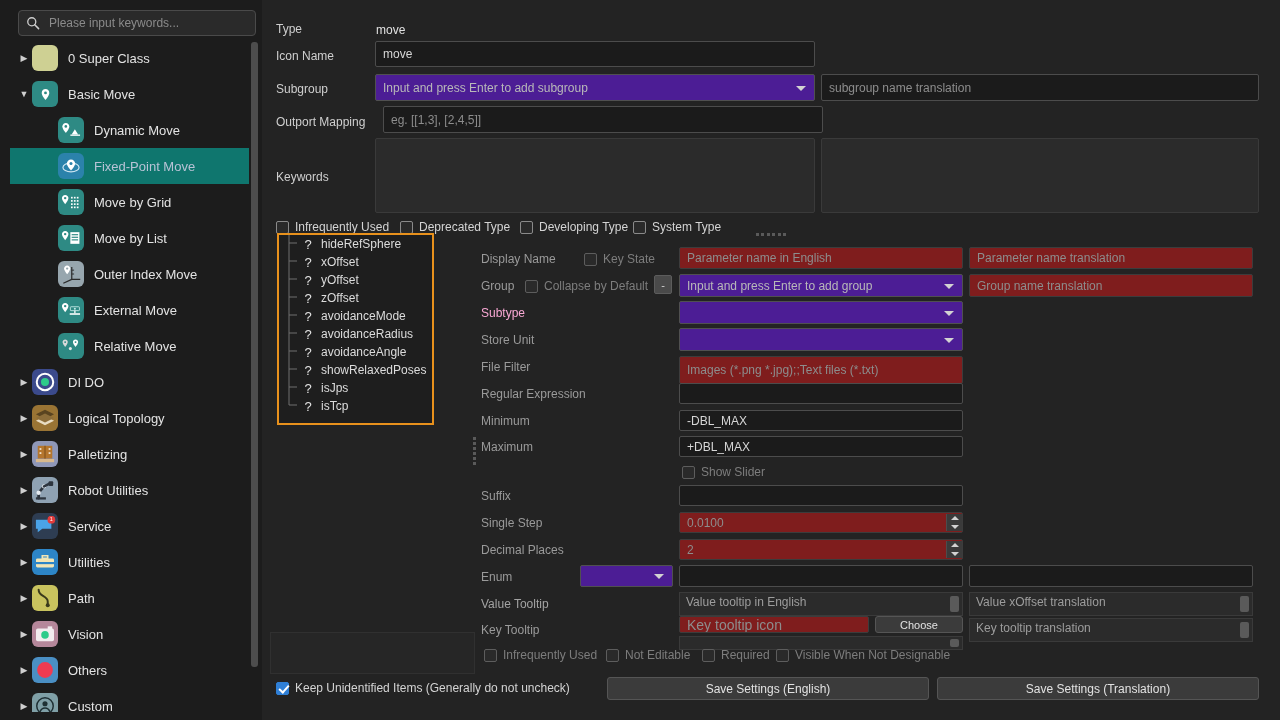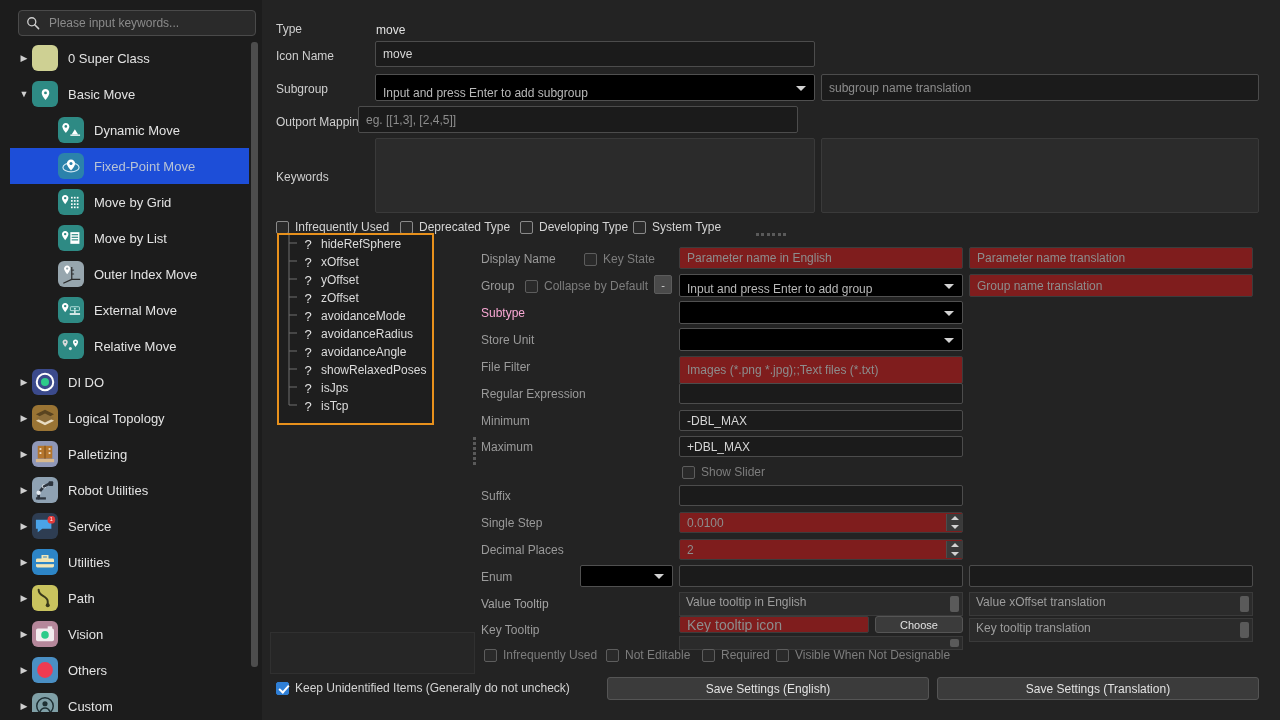--- a/index.html
+++ b/index.html
@@ -36,21 +36,21 @@
   #search-input::placeholder { color: #8b8b8b; }
 
   #tree {
     position: absolute; left: 10px; top: 40px; width: 239px; height: 672px;
     overflow: hidden;
   }
   .tree-row {
     display: flex; align-items: center; height: 36px; width: 239px;
     padding-left: 6px; cursor: default;
   }
-  .tree-row.selected { background: #1d4ed8; }
+  .tree-row.selected { background: #0f766e; }
   .tree-row .arrow {
     width: 16px; flex: 0 0 16px; text-align: center;
     color: #cfcfcf; font-size: 9px; line-height: 1;
   }
   .tree-row.child .arrow { visibility: hidden; }
   .tree-row .tico {
     width: 26px; height: 26px; flex: 0 0 26px; border-radius: 6px;
     margin-right: 10px; position: relative; overflow: hidden;
     display: flex; align-items: center; justify-content: center;
   }
@@ -87,22 +87,22 @@
   .frm-static { position: absolute; color: #e0e0e0; font-size: 12px; }
   .ti {
     position: absolute; background: #1b1b1b; border: 1px solid #4c4c4c;
     border-radius: 2px; color: #d6d6d6; font-size: 12px;
     padding: 0 7px; outline: none;
     font-family: "Liberation Sans", sans-serif;
   }
   .ti::placeholder { color: #8d8d8d; }
   .ti.disabled { background: #7f1d1d; border-color: #3c3c3c; color: #8d8d8d; }
   .combo {
-    position: absolute; background: #000000; border: 1px solid #505050;
-    border-radius: 2px; display: flex; align-items: flex-end;
+    position: absolute; background: #4c1d95; border: 1px solid #505050;
+    border-radius: 2px; display: flex; align-items: center;
     padding: 0 7px; font-size: 12px; color: #b9b9b9;
   }
   .combo .cbx-arrow {
     position: absolute; right: 8px; top: 50%; margin-top: -2px;
     width: 0; height: 0; border-left: 5px solid transparent;
     border-right: 5px solid transparent; border-top: 5px solid #d2d2d2;
   }
   .combo.empty { color: transparent; }
   .ta {
     position: absolute; background: #2b2b2b; border: 1px solid #3a3a3a;
@@ -467,21 +467,21 @@
     <input class="ti" style="left: 113px; top: 41px; width: 440px; height: 26px;" value="move">
 
     <span class="frm-label" style="left:14px; top:83px;">Subgroup</span>
     <div class="combo" style="left:113px; top:74px; width:440px; height:27px;">
       <span>Input and press Enter to add subgroup</span>
       <span class="cbx-arrow"></span>
     </div>
     <input class="ti" style="left: 559px; top: 74px; width: 438px; height: 27px;" placeholder="subgroup name translation">
 
     <span class="frm-label" style="left:14px; top:116px;">Outport Mapping</span>
-    <input class="ti" style="left: 96px; top: 106px; width: 440px; height: 27px;" placeholder="eg. [[1,3], [2,4,5]]">
+    <input class="ti" style="left: 121px; top: 106px; width: 440px; height: 27px;" placeholder="eg. [[1,3], [2,4,5]]">
 
     <span class="frm-label" style="left:14px; top:171px;">Keywords</span>
     <div class="ta" style="left:113px; top:138px; width:440px; height:75px;"></div>
     <div class="ta" style="left:559px; top:138px; width:438px; height:75px;"></div>
 
     <div class="cbrow" style="left:14px; top:220px;">
       <span class="cb"></span>
       <span class="cbtxt">Infrequently Used</span>
     </div>
     <div class="cbrow" style="left:138px; top:220px;">

